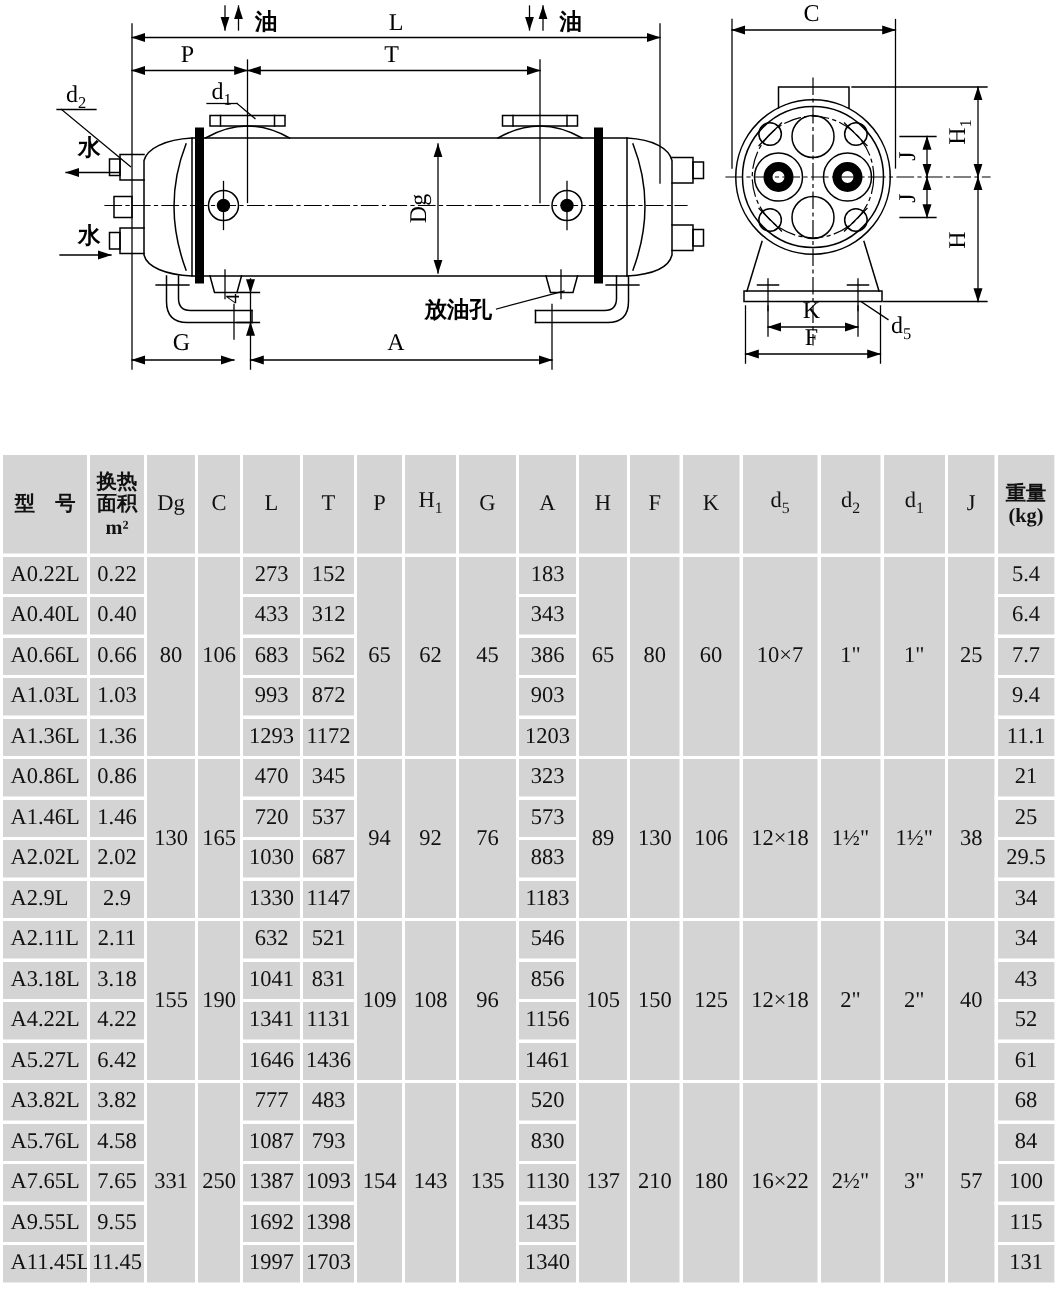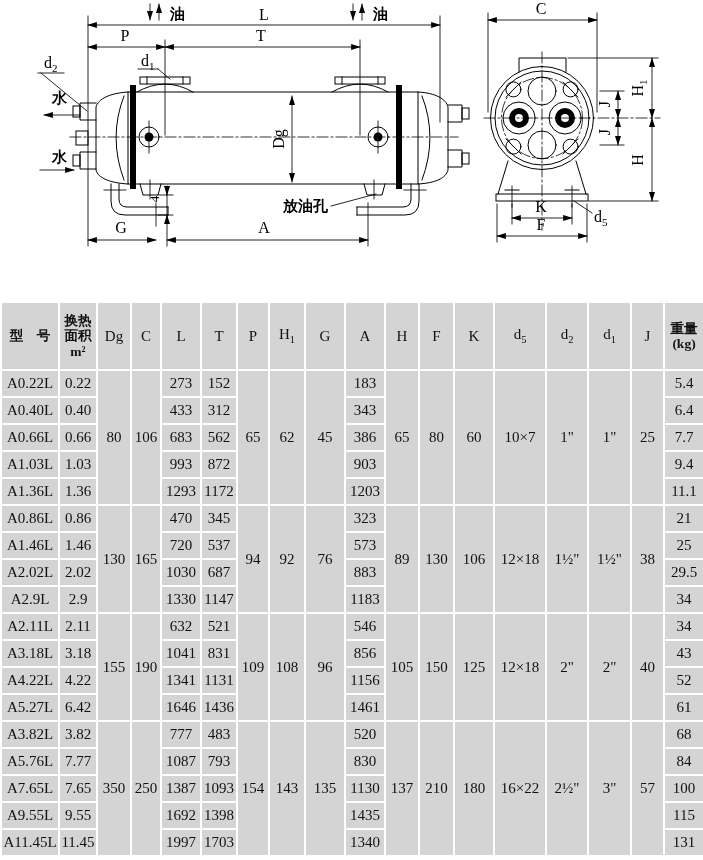--- a/index.html
+++ b/index.html
@@ -12,21 +12,21 @@
   .ln{fill:none;stroke:#000;stroke-width:1;stroke-linecap:square;}
   .dim{stroke-width:0.85;}
   .cl{stroke-dasharray:11 3 2 3;stroke-width:0.8;}
   table{border-collapse:collapse;table-layout:fixed;width:703px;}
   th,td{background:#d4d4d4;border:2px solid #ffffff;text-align:center;vertical-align:middle;
         font-size:15px;font-weight:normal;padding:0;line-height:1.12;overflow:hidden;}
   thead tr{height:68px;}
   tbody tr{height:27px;}
   th .lbl{display:block;white-space:pre-line;}
   th.cn{font-weight:bold;font-size:13.5px;font-family:"Liberation Serif",serif;}
-  td.model{text-align:center;padding-left:0;}
+  td.model{text-align:left;padding-left:5px;}
   sub{font-size:70%;}
 </style>
 </head>
 <body>
 
 <div class="diagram">
 <svg width="703" height="301" viewBox="0 0 703 301">
   <defs>
     <marker id="ah" viewBox="0 0 10 8" refX="9.5" refY="4" markerWidth="11" markerHeight="8.8" orient="auto-start-reverse">
       <path d="M0,0.8 L10,4 L0,7.2 Z" fill="#000"></path>
@@ -444,40 +444,40 @@
         <td class="model">A5.27L</td>
         <td>6.42</td>
         <td>1646</td>
         <td>1436</td>
         <td>1461</td>
         <td>61</td>
       </tr>
       <tr>
         <td class="model">A3.82L</td>
         <td>3.82</td>
-        <td rowspan="5">350</td>
+        <td rowspan="5">331</td>
         <td rowspan="5">250</td>
         <td>777</td>
         <td>483</td>
         <td rowspan="5">154</td>
         <td rowspan="5">143</td>
         <td rowspan="5">135</td>
         <td>520</td>
         <td rowspan="5">137</td>
         <td rowspan="5">210</td>
         <td rowspan="5">180</td>
         <td rowspan="5">16×22</td>
         <td rowspan="5">2½"</td>
         <td rowspan="5">3"</td>
         <td rowspan="5">57</td>
         <td>68</td>
       </tr>
       <tr>
         <td class="model">A5.76L</td>
-        <td>7.77</td>
+        <td>4.58</td>
         <td>1087</td>
         <td>793</td>
         <td>830</td>
         <td>84</td>
       </tr>
       <tr>
         <td class="model">A7.65L</td>
         <td>7.65</td>
         <td>1387</td>
         <td>1093</td>

